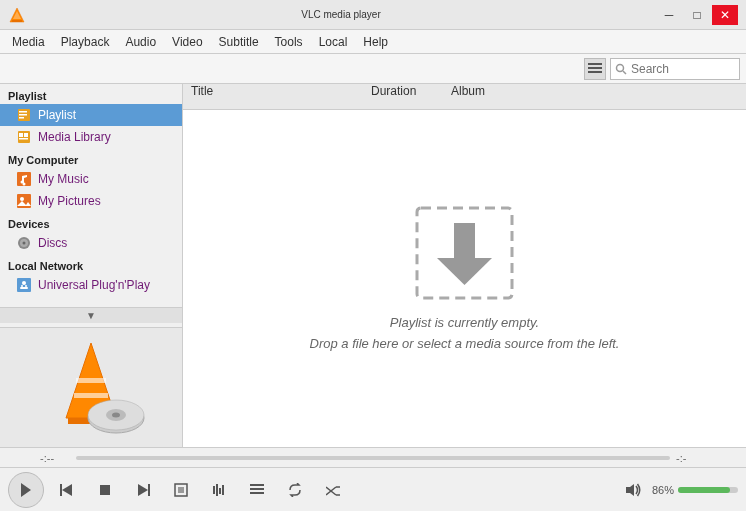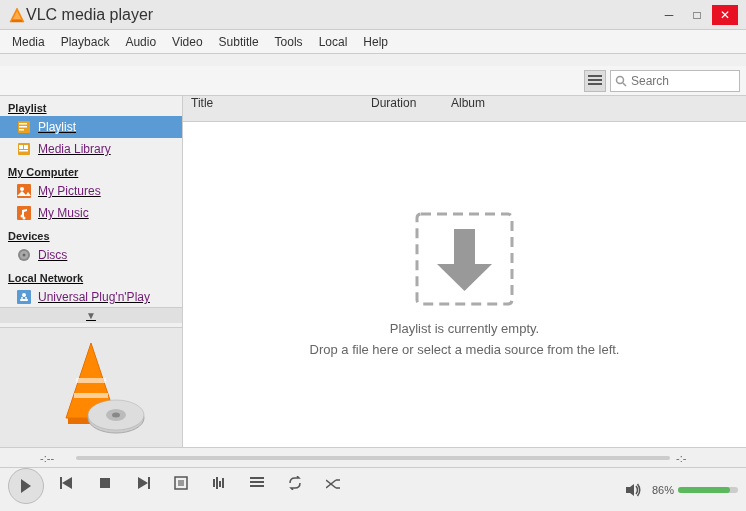--- a/index.html
+++ b/index.html
@@ -26,24 +26,24 @@
     .title-bar-left {
       display: flex;
       align-items: center;
       gap: 6px;
     }
     .vlc-icon {
       width: 18px;
       height: 18px;
     }
     .title-bar-title {
-      font-size: 16px;
+      font-size: 10px;
       color: #333;
       flex: 1;
-      text-align: left;
+      text-align: center;
     }
     .title-bar-controls {
       display: flex;
       gap: 2px;
     }
     .tb-btn {
       width: 26px;
       height: 20px;
       border: none;
       cursor: pointer;
@@ -81,21 +81,20 @@
 
     
     .toolbar {
       height: 30px;
       background: #f5f5f5;
       border-bottom: 1px solid #ccc;
       display: flex;
       align-items: center;
       padding: 0 6px;
       gap: 4px;
-      margin-top: 12px;
     }
     .toolbar-spacer { flex: 1; }
     .playlist-icon-btn {
       width: 22px;
       height: 22px;
       background: #ddd;
       border: 1px solid #bbb;
       cursor: pointer;
       display: flex;
       align-items: center;
@@ -128,21 +127,20 @@
     }
 
     
     .sidebar {
       width: 183px;
       background: #f0f0f0;
       border-right: 1px solid #ccc;
       display: flex;
       flex-direction: column;
       overflow: hidden;
-      text-decoration: underline;
     }
     .sidebar-inner {
       flex: 1;
       overflow-y: auto;
       overflow-x: hidden;
     }
     .sidebar-inner::-webkit-scrollbar { width: 8px; }
     .sidebar-inner::-webkit-scrollbar-track { background: #e8e8e8; }
     .sidebar-inner::-webkit-scrollbar-thumb { background: #b0b0b0; }
 
@@ -210,20 +208,21 @@
 
     .playlist-empty {
       flex: 1;
       display: flex;
       flex-direction: column;
       align-items: center;
       justify-content: center;
       color: #555;
       font-size: 13px;
       gap: 10px;
+      font-style: italic;
     }
     .empty-text {
       text-align: center;
       line-height: 1.6;
       color: #666;
     }
 
     
     .progress-area {
       height: 20px;
@@ -245,20 +244,21 @@
       background: #ccc;
       border-radius: 2px;
     }
 
     
     .controls-bar {
       height: 44px;
       background: #f0f0f0;
       border-top: 1px solid #ccc;
       display: flex;
+      align-items: center;
       padding: 0 8px;
       gap: 8px;
     }
     .ctrl-btn {
       width: 30px;
       height: 30px;
       background: transparent;
       border: none;
       cursor: pointer;
       display: flex;
@@ -391,36 +391,36 @@
             </svg>
           </div>
           <span>Media Library</span>
         </div>
 
         <div class="sidebar-section-label">My Computer</div>
         <div class="sidebar-item">
           <div class="sidebar-item-icon">
             <svg width="14" height="14" viewBox="0 0 14 14">
               <rect x="0" y="0" width="14" height="14" fill="#e87020" rx="1"></rect>
-              <circle cx="5" cy="5" r="2" fill="white"></circle>
-              <polygon points="0,12 5,7 9,11 11,8 14,12" fill="white"></polygon>
-            </svg>
-          </div>
-          <span>My Pictures</span>
-        </div>
-        <div class="sidebar-item">
-          <div class="sidebar-item-icon">
-            <svg width="14" height="14" viewBox="0 0 14 14">
-              <rect x="0" y="0" width="14" height="14" fill="#e87020" rx="1"></rect>
               <path d="M5 10 L5 4 L10 3 L10 5 L7 6 L7 12 Z" fill="white"></path>
               <circle cx="5" cy="10" r="1.5" fill="white"></circle>
               <circle cx="7" cy="12" r="1.5" fill="white"></circle>
             </svg>
           </div>
           <span>My Music</span>
+        </div>
+        <div class="sidebar-item">
+          <div class="sidebar-item-icon">
+            <svg width="14" height="14" viewBox="0 0 14 14">
+              <rect x="0" y="0" width="14" height="14" fill="#e87020" rx="1"></rect>
+              <circle cx="5" cy="5" r="2" fill="white"></circle>
+              <polygon points="0,12 5,7 9,11 11,8 14,12" fill="white"></polygon>
+            </svg>
+          </div>
+          <span>My Pictures</span>
         </div>
 
         <div class="sidebar-section-label">Devices</div>
         <div class="sidebar-item">
           <div class="sidebar-item-icon">
             <svg width="14" height="14" viewBox="0 0 14 14">
               <circle cx="7" cy="7" r="6" fill="#888"></circle>
               <circle cx="7" cy="7" r="4" fill="#aaa"></circle>
               <circle cx="7" cy="7" r="1.5" fill="#666"></circle>
             </svg>

